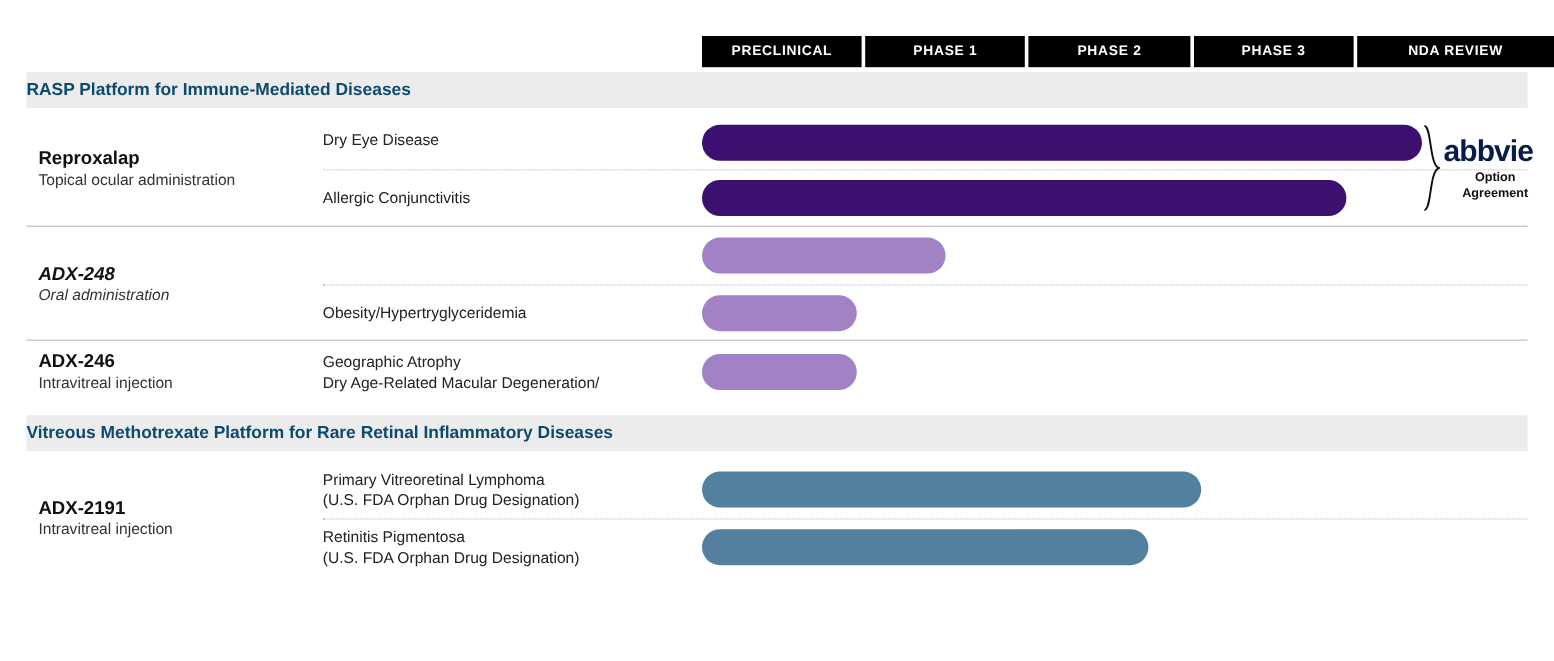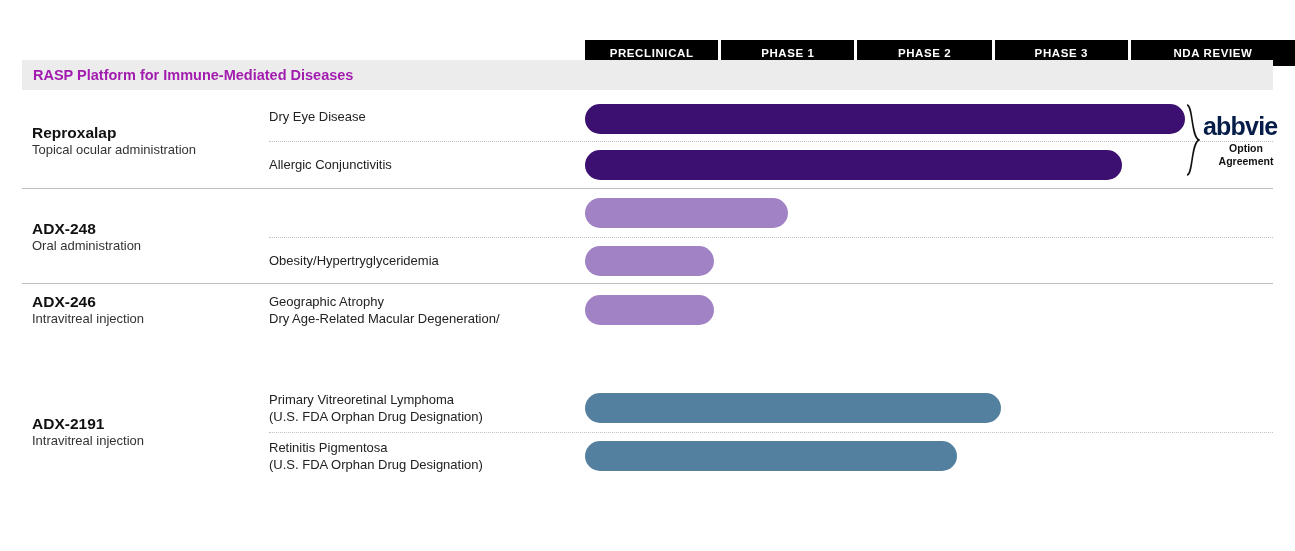--- a/index.html
+++ b/index.html
@@ -32,43 +32,41 @@
   .phase-cell {
     background: #000000;
     color: #ffffff;
     font-size: 11.5px;
     font-weight: bold;
     letter-spacing: 0.6px;
     display: flex;
     align-items: center;
     justify-content: center;
     height: 26px;
-    margin-top: 10px;
   }
   .phase-cell.p0 { width: 134px; }
   .phase-cell.p1 { width: 134px; }
   .phase-cell.p2 { width: 135px; }
   .phase-cell.p3 { width: 134px; }
   .phase-cell.p4 { width: 165px; text-align: right; }
 
   
   .section-band {
     position: absolute;
     left: 22px;
     width: 1251px;
     height: 30px;
     background: #ececec;
     display: flex;
     align-items: center;
   }
   .section-band .section-title {
     font-size: 14.5px;
     font-weight: bold;
-    color: #a21caf;
-    padding-left: 11px;
+    color: #0c4a6e;
   }
   #band-rasp { top: 60px; }
   #band-vmtx { top: 346px; }
 
   
   .program {
     position: absolute;
     left: 32px;
     width: 225px;
   }
@@ -185,21 +183,21 @@
     <path d="M1 1 C7 1, 5 33, 13 36 C5 39, 7 71, 1 71" fill="none" stroke="#111111" stroke-width="1.6"></path>
   </svg>
   <div class="abbvie-logo">abbvie</div>
   <div class="option-agreement">
     <div>Option</div>
     <div>Agreement</div>
   </div>
 
   <div class="sep-solid" style="top:188px;"></div>
 
-  <div class="program" style="top:219px;">
+  <div class="program" style="top:219px;font-style:italic;">
     <div class="pname">ADX-248</div>
     <div class="proute">Oral administration</div>
   </div>
 
   <div class="bar light" style="left:585px; top:198px; width:203px;"></div>
 
   <div class="sep-dot" style="top:237px;"></div>
 
   <div class="indication" style="top:253px;">Obesity/Hypertryglyceridemia</div>
   <div class="bar light" style="left:585px; top:246px; width:129px;"></div>
@@ -210,20 +208,23 @@
     <div class="pname">ADX-246</div>
     <div class="proute">Intravitreal injection</div>
   </div>
 
   <div class="indication" style="top:294px;">
     <div>Geographic Atrophy</div>
     <div>Dry Age-Related Macular Degeneration/</div>
   </div>
   <div class="bar light" style="left:585px; top:295px; width:129px;"></div>
 
+  <div class="section-band" id="band-vmtx">
+    <span class="section-title">Vitreous Methotrexate Platform for Rare Retinal Inflammatory Diseases</span>
+  </div>
 
   <div class="program" style="top:414px;">
     <div class="pname">ADX-2191</div>
     <div class="proute">Intravitreal injection</div>
   </div>
 
   <div class="indication" style="top:392px;">
     <div>Primary Vitreoretinal Lymphoma</div>
     <div>(U.S. FDA Orphan Drug Designation)</div>
   </div>

